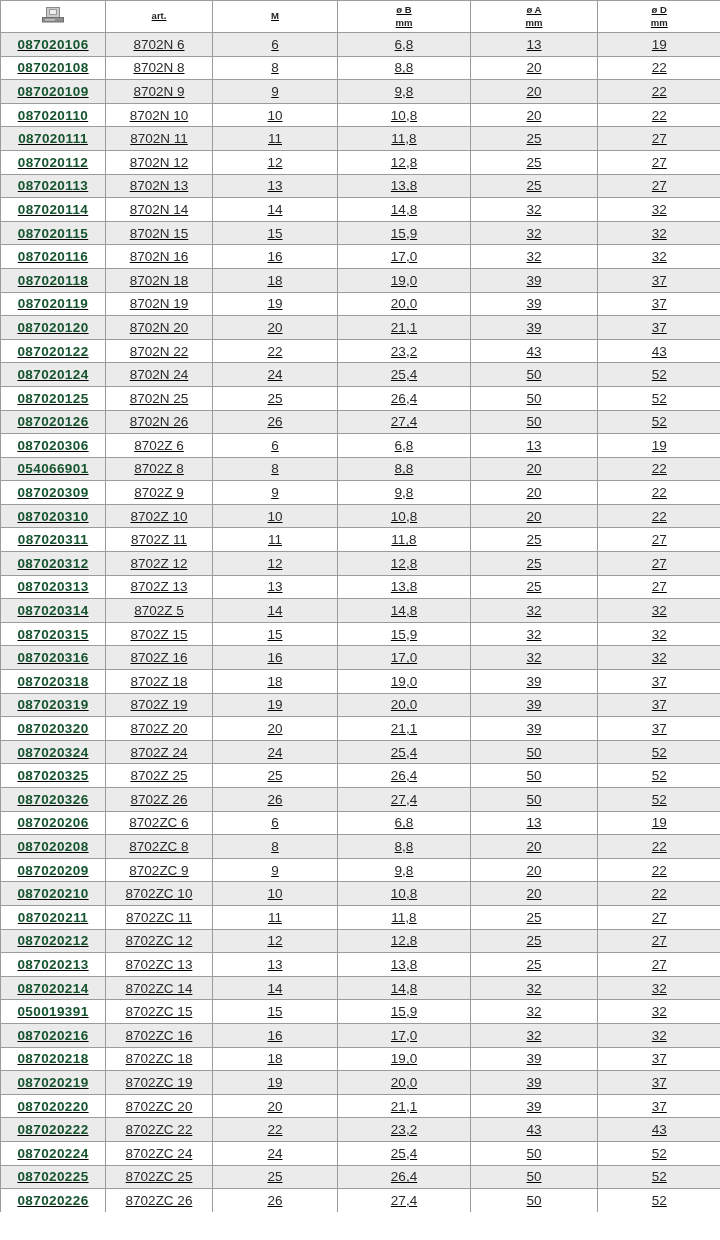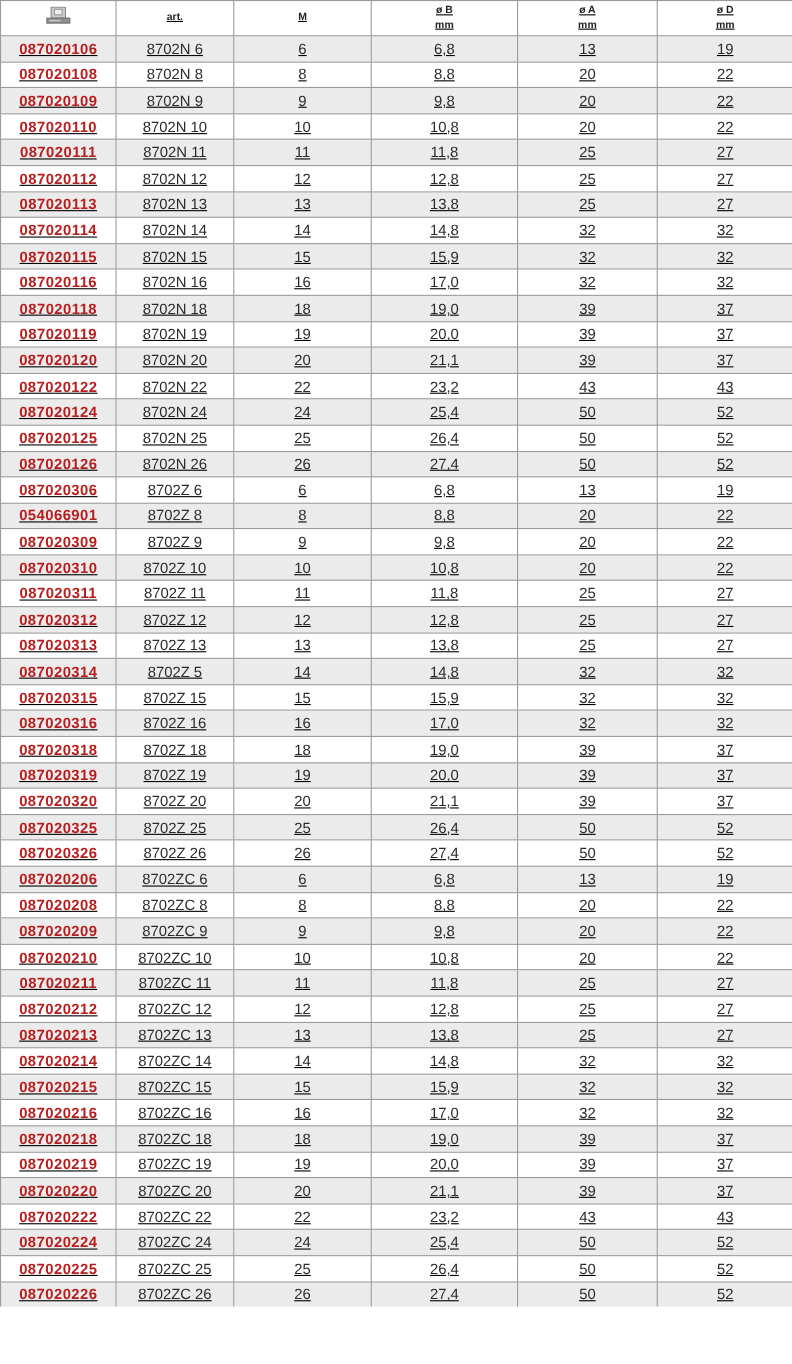--- a/index.html
+++ b/index.html
@@ -38,21 +38,21 @@
   #spec-table tbody td {
     height: 22.6px;
     font-size: 13.5px;
     color: #2b2b2b;
   }
   #spec-table tbody tr:nth-child(odd)  { background: #ebebeb; }
   #spec-table tbody tr:nth-child(even) { background: #ffffff; }
 
   #spec-table tbody td.col-ean {
     font-weight: 700;
-    color: #b91c1c;
+    color: #14532d;
     letter-spacing: 0.4px;
   }
   .hdr-sub { display: block; font-weight: 700; }
   .icon-wrap { display: inline-block; line-height: 0; }
 </style>
 </head>
 <body>
 
 <table id="spec-table">
   <colgroup>
@@ -330,20 +330,28 @@
       </tr>
       <tr>
         <td class="col-ean">087020320</td>
         <td class="col-art">8702Z 20</td>
         <td class="col-m">20</td>
         <td class="col-b">21,1</td>
         <td class="col-a">39</td>
         <td class="col-d">37</td>
       </tr>
       <tr>
+        <td class="col-ean">087020324</td>
+        <td class="col-art">8702Z 24</td>
+        <td class="col-m">24</td>
+        <td class="col-b">25,4</td>
+        <td class="col-a">50</td>
+        <td class="col-d">52</td>
+      </tr>
+      <tr>
         <td class="col-ean">087020325</td>
         <td class="col-art">8702Z 25</td>
         <td class="col-m">25</td>
         <td class="col-b">26,4</td>
         <td class="col-a">50</td>
         <td class="col-d">52</td>
       </tr>
       <tr>
         <td class="col-ean">087020326</td>
         <td class="col-art">8702Z 26</td>
@@ -410,21 +418,21 @@
       </tr>
       <tr>
         <td class="col-ean">087020214</td>
         <td class="col-art">8702ZC 14</td>
         <td class="col-m">14</td>
         <td class="col-b">14,8</td>
         <td class="col-a">32</td>
         <td class="col-d">32</td>
       </tr>
       <tr>
-        <td class="col-ean">087020215</td>
+        <td class="col-ean">050019391</td>
         <td class="col-art">8702ZC 15</td>
         <td class="col-m">15</td>
         <td class="col-b">15,9</td>
         <td class="col-a">32</td>
         <td class="col-d">32</td>
       </tr>
       <tr>
         <td class="col-ean">087020216</td>
         <td class="col-art">8702ZC 16</td>
         <td class="col-m">16</td>

